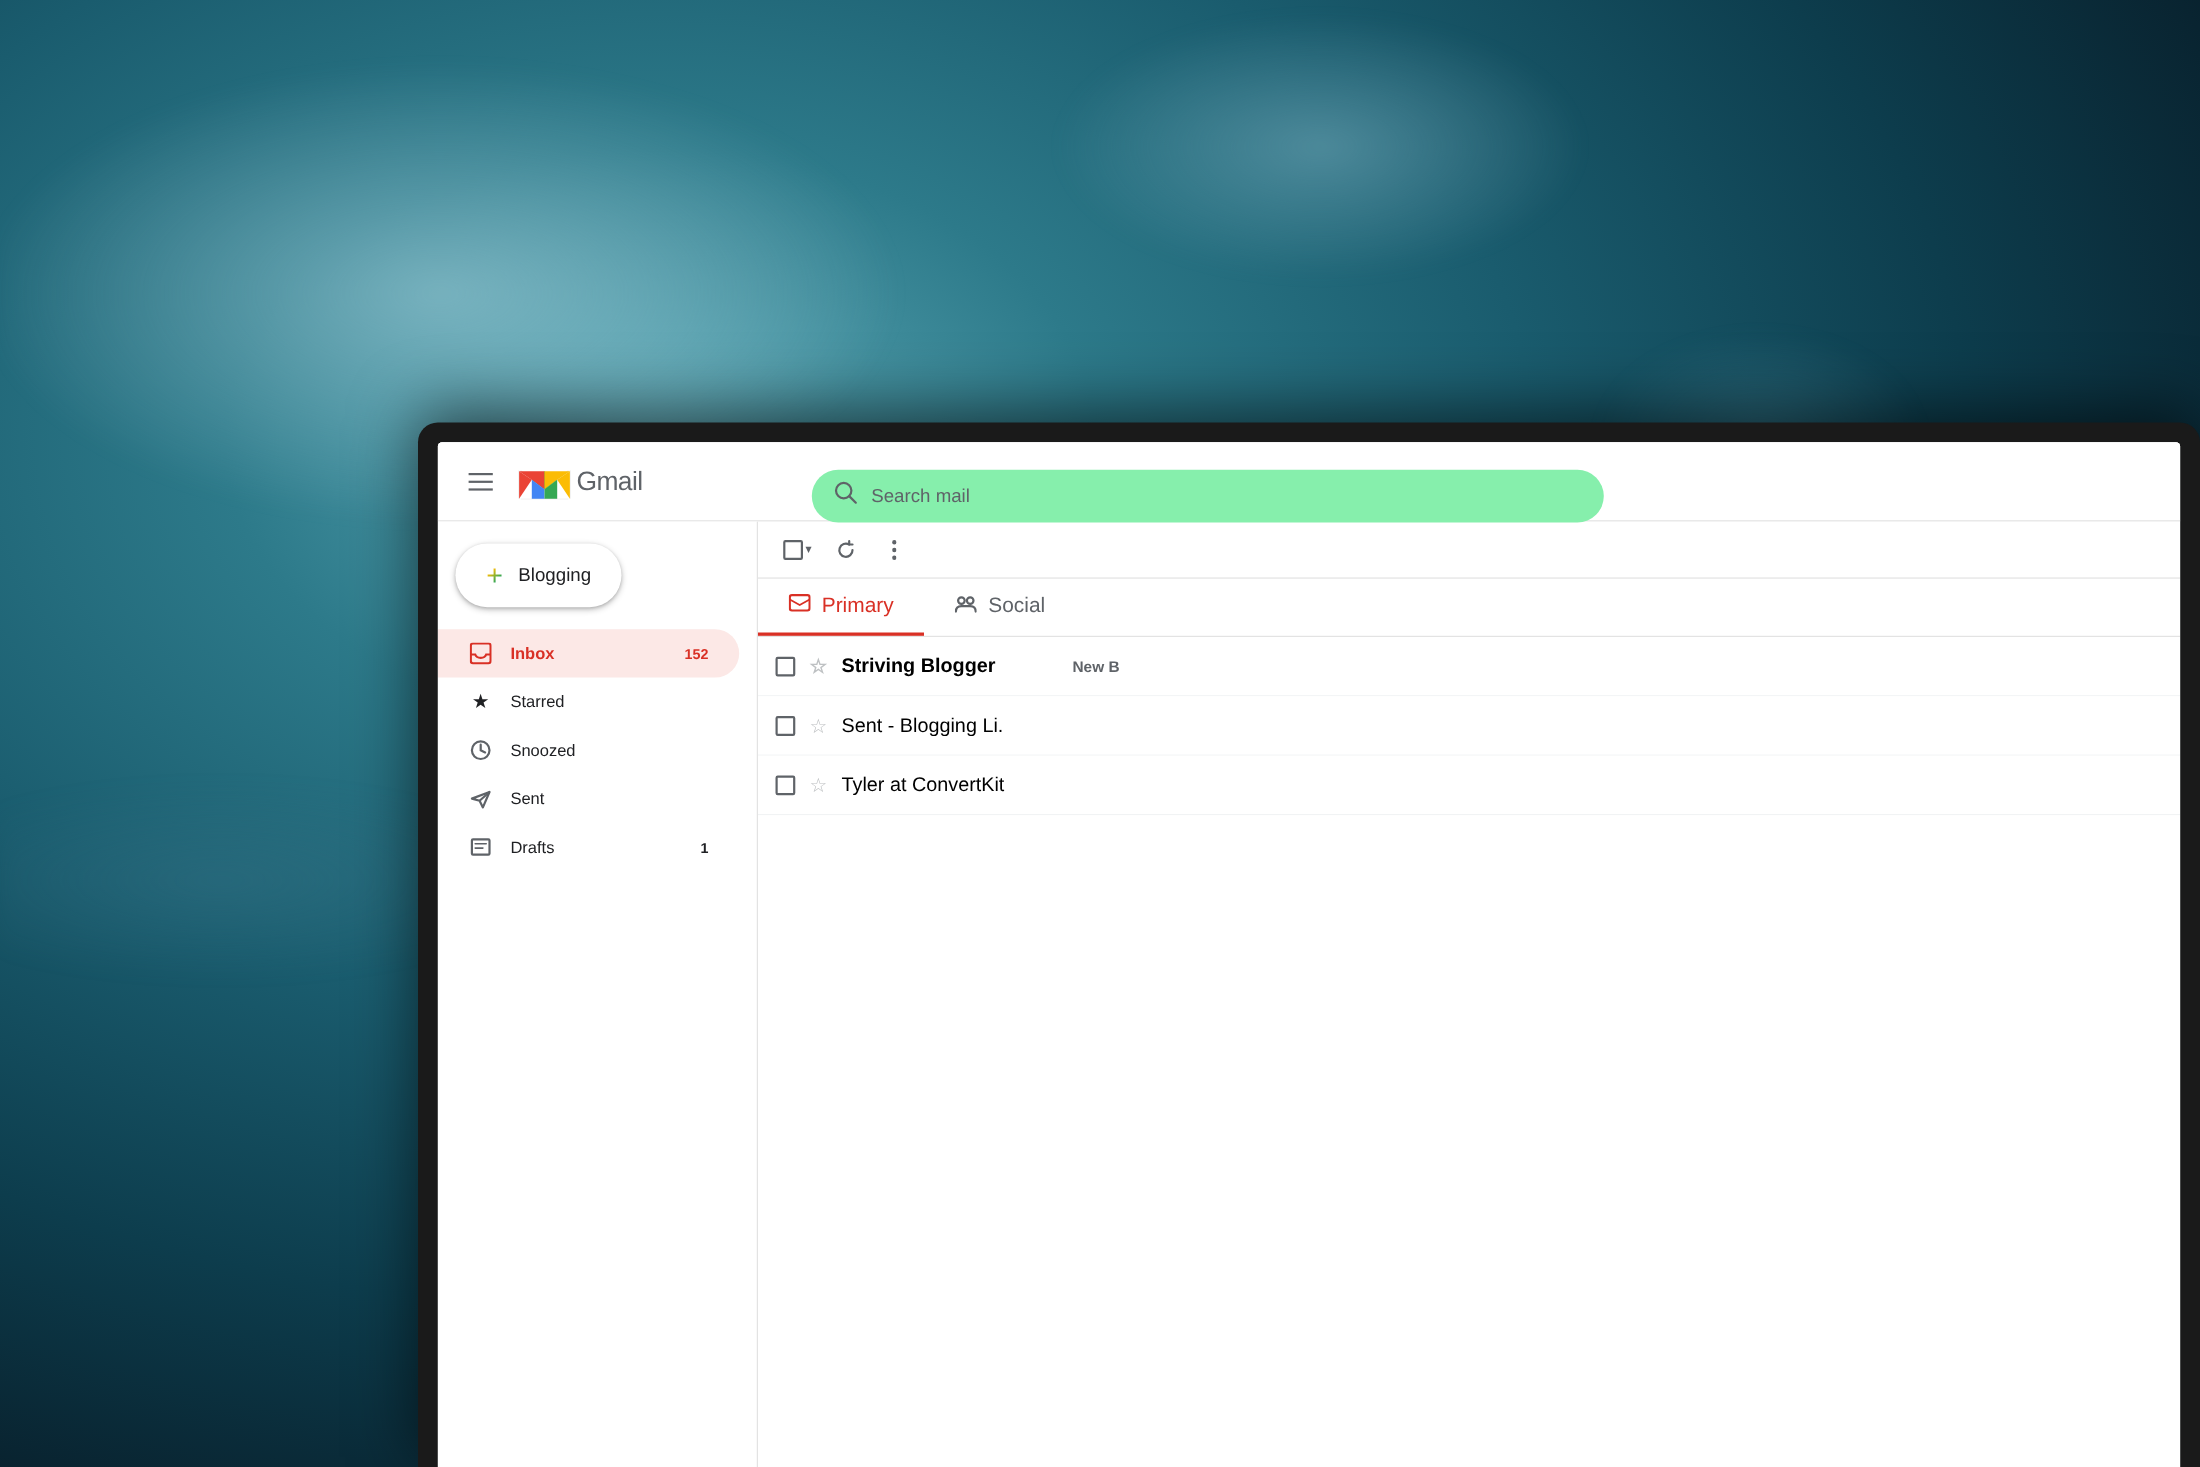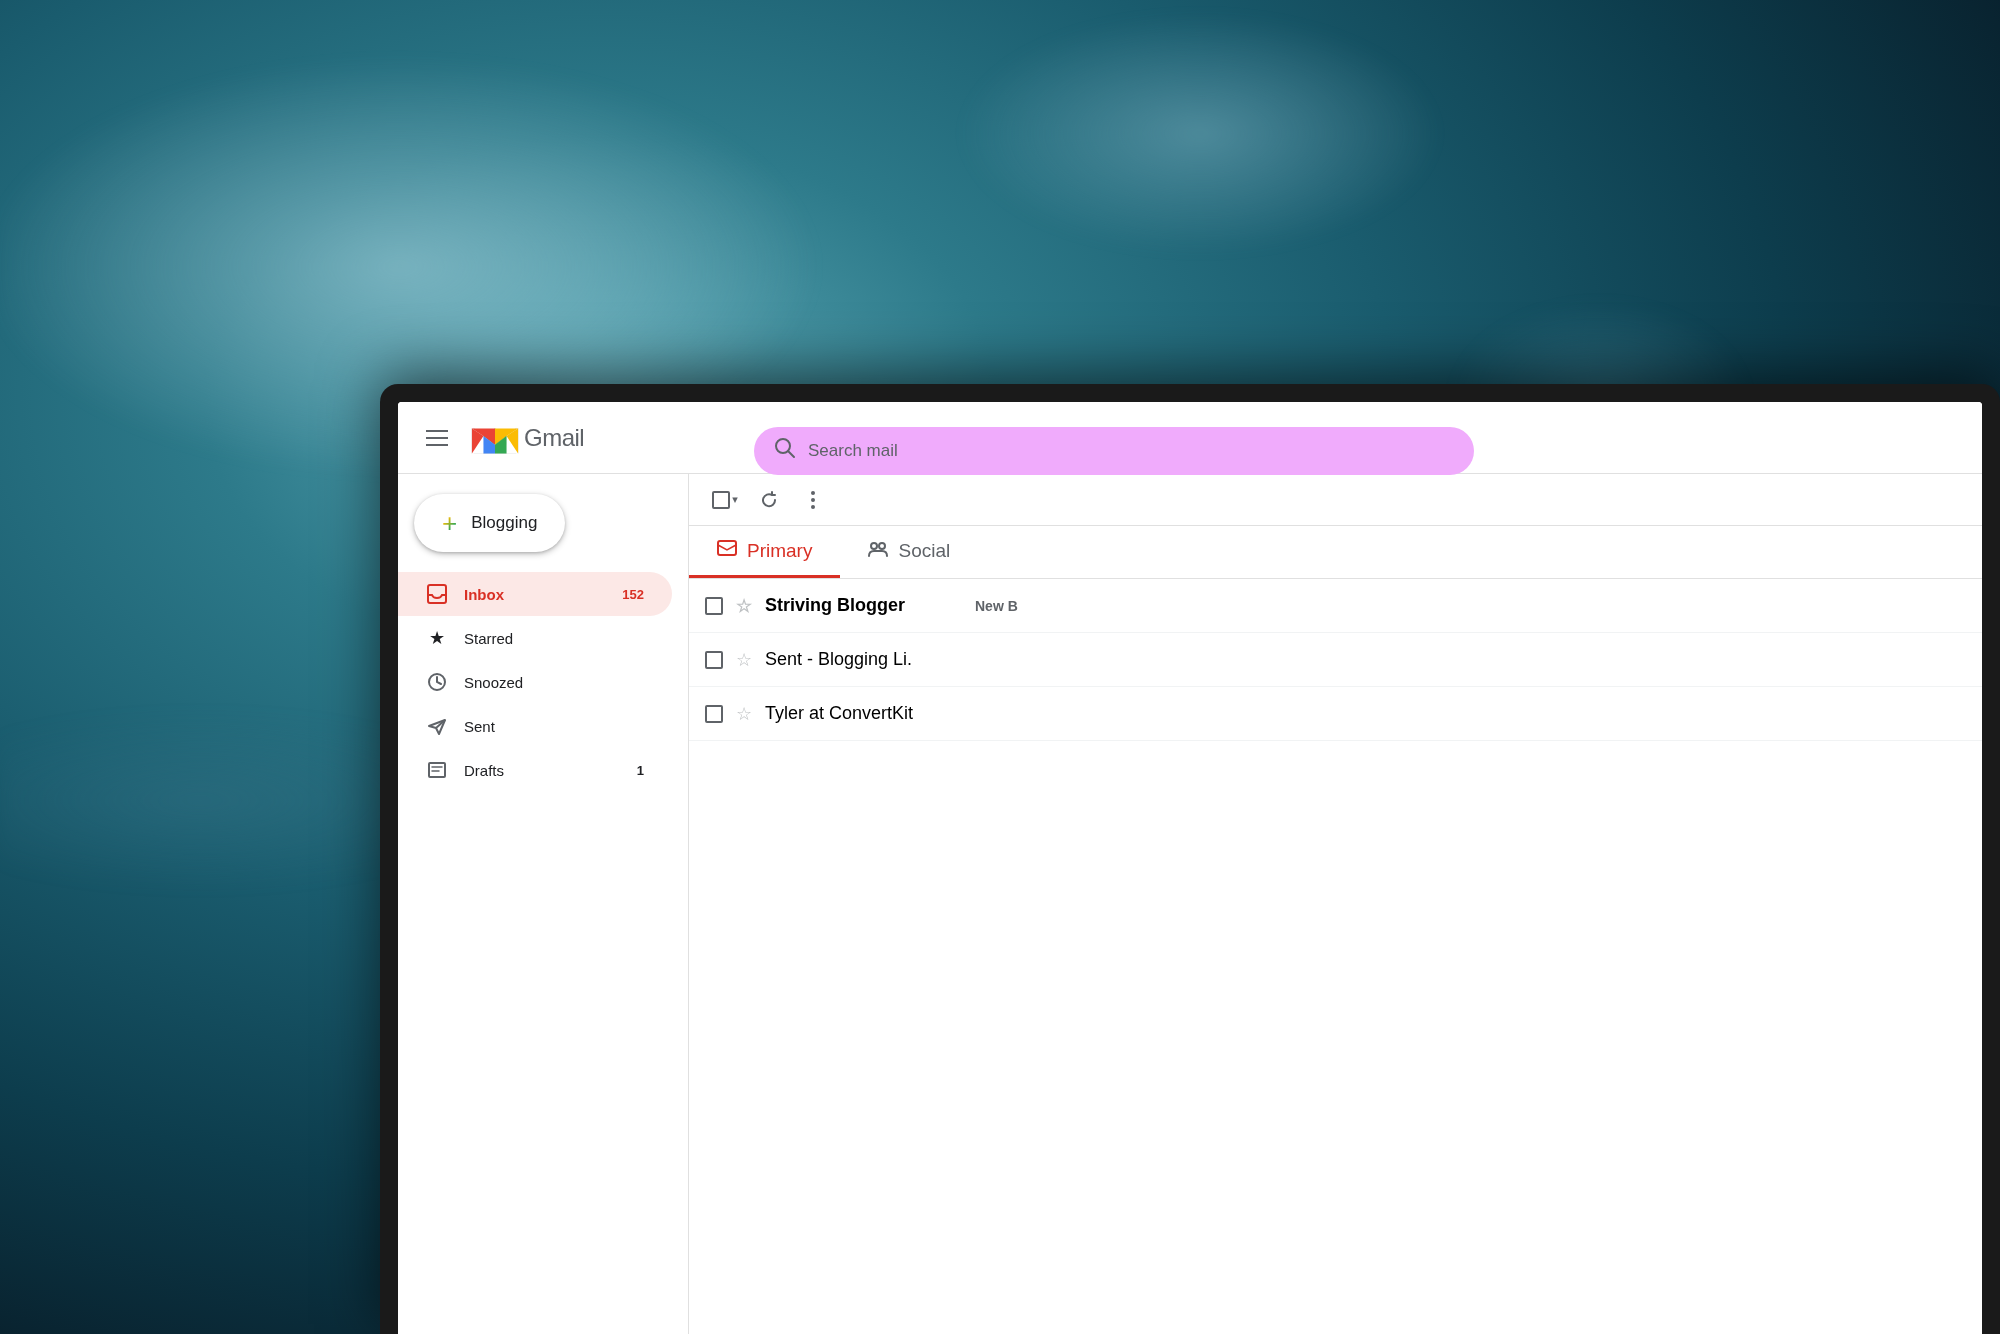--- a/index.html
+++ b/index.html
@@ -65,21 +65,21 @@
       flex-direction: column;
     }
 
     
     .gmail-header {
       height: 72px;
       background: #fff;
       display: flex;
       align-items: center;
       padding: 0 20px;
-      gap: 16px;
+      gap: 0;
       border-bottom: 1px solid #e0e0e0;
       flex-shrink: 0;
     }
 
     .header-left {
       display: flex;
       align-items: center;
       gap: 12px;
       width: 320px;
     }
@@ -119,21 +119,21 @@
       color: #5f6368;
       font-weight: 400;
       letter-spacing: -0.5px;
     }
 
     
     .search-bar {
       flex: 1;
       max-width: 720px;
       height: 48px;
-      background: #f0abfc;
+      background: #86efac;
       border-radius: 24px;
       display: flex;
       align-items: center;
       padding: 0 20px;
       gap: 12px;
       cursor: text;
       margin-top: 26px;
     }
 
     .search-icon {

